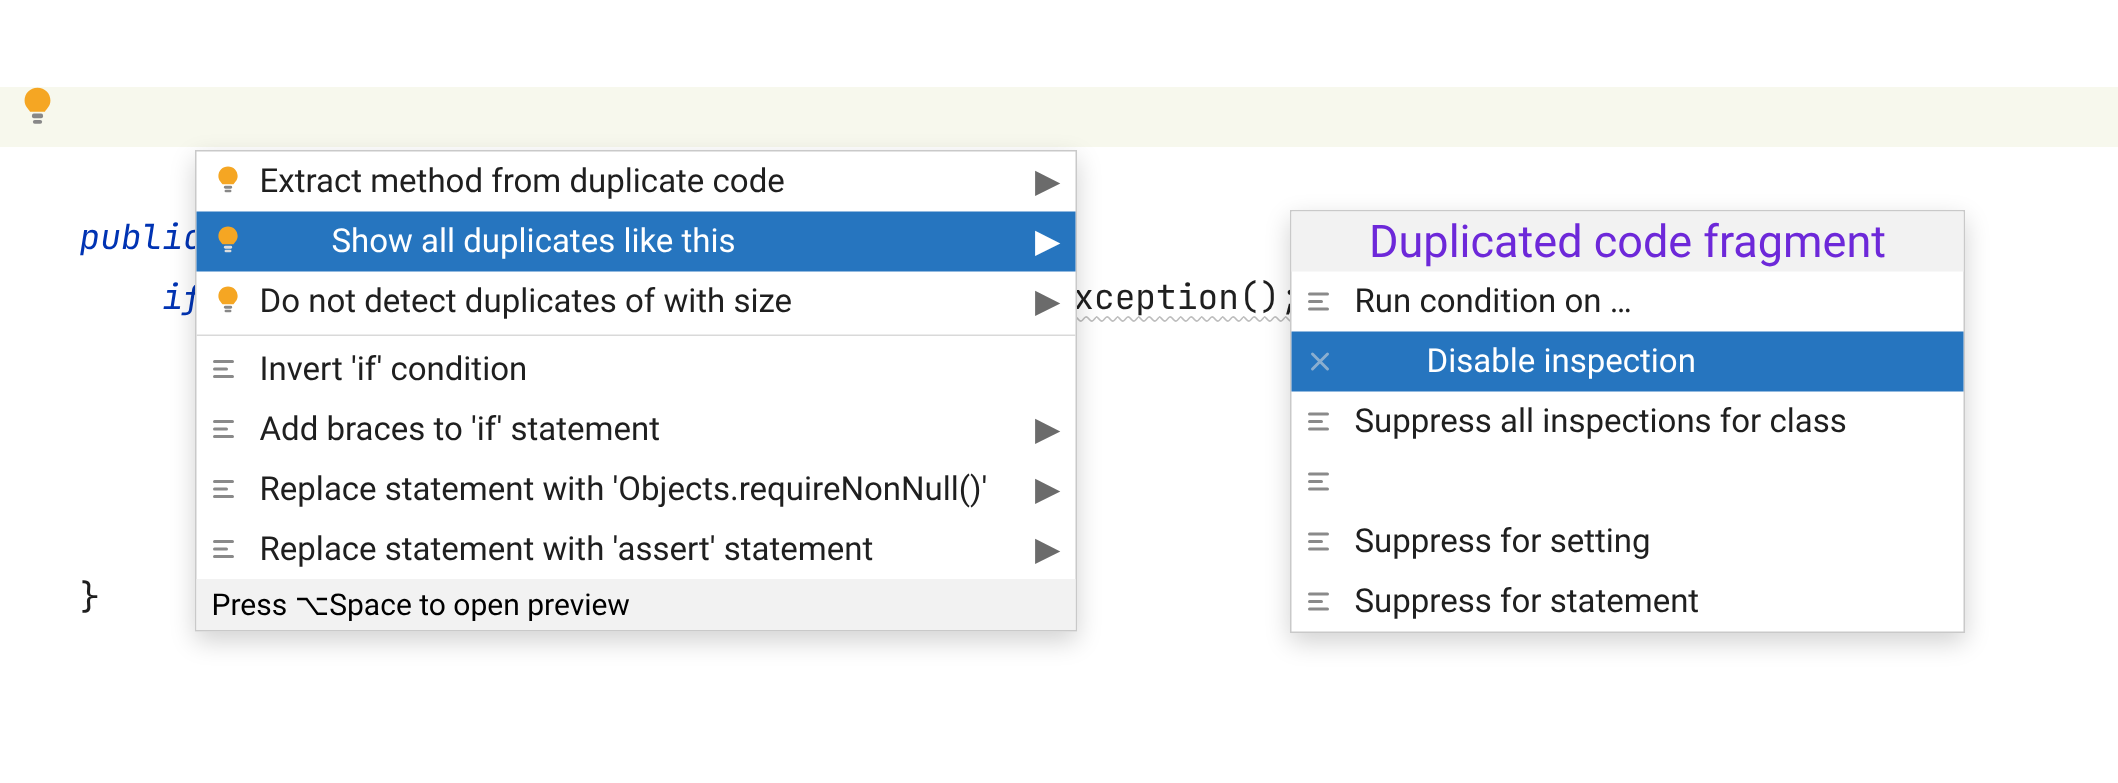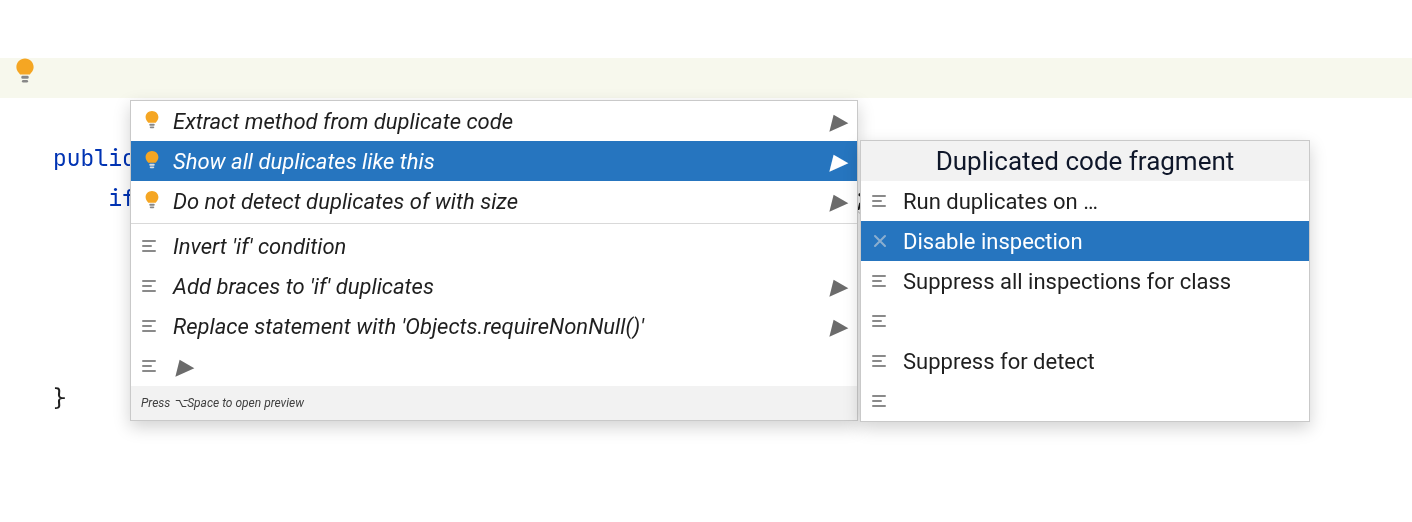--- a/index.html
+++ b/index.html
@@ -23,21 +23,21 @@
   .highlight-line {
     position: absolute;
     left: 0;
     top: 58px;
     height: 40px;
     width: 1412px;
     background: #f7f8ed;
     z-index: 0;
   }
   .code-content { position: relative; z-index: 1; }
-  .kw { color: #0033b3; }
+  .kw { color: #0033b3; font-style: italic; }
   .type { color: #1f1f1f; }
   .method-decl { color: #767676; }
   .warn-underline {
     text-decoration: underline wavy #bdbdbd;
     text-decoration-thickness: 1px;
     text-underline-offset: 4px;
   }
   .gutter-bulb {
     position: absolute;
     left: 10px;
@@ -46,60 +46,60 @@
   }
   .bulb-svg { display: block; }
   .menu {
     position: absolute;
     background: #ffffff;
     border: 1px solid #c9c9c9;
     box-shadow: 0 6px 16px rgba(0,0,0,0.18);
     z-index: 10;
     font-size: 22px;
   }
-  .menu1 { left: 130px; top: 100px; width: 728px; font-style: italic; }
+  .menu1 { left: 130px; top: 100px; width: 588px; }
   .menu2 { left: 860px; top: 140px; width: 450px; }
   .menu-item {
     display: flex;
     align-items: center;
     height: 40px;
     padding: 0 10px 0 10px;
     color: #1f1f1f;
     position: relative;
   }
-  .menu-item.selected { background: #2675bf; color: #ffffff; }
+  .menu-item.selected { background: #2675bf; color: #ffffff; gap: 48px; }
   .menu-item .icon-slot {
     width: 32px;
     flex: 0 0 32px;
     display: flex;
     align-items: center;
     justify-content: flex-start;
   }
   .menu-item .label { flex: 1 1 auto; }
   .menu-item .arrow {
     flex: 0 0 20px;
     text-align: right;
     color: #6b6b6b;
   }
   .menu-item.selected .arrow { color: #ffffff; }
   .menu-sep { height: 1px; background: #d9d9d9; margin: 2px 0; }
   .menu-header {
     background: #f2f2f2;
-    color: #0f172a;
+    color: #6d28d9;
     text-align: center;
-    font-size: 26px;
+    font-size: 30px;
     height: 40px;
     display: flex;
     align-items: center;
     justify-content: center;
   }
   .menu-footer {
     background: #f2f2f2;
-    color: #404040;
-    font-size: 12px;
+    color: #000000;
+    font-size: 20px;
     height: 34px;
     display: flex;
     align-items: center;
     padding-left: 10px;
   }
   .fix-icon-svg { display:block; }
 </style>
 </head>
 <body>
 
@@ -174,52 +174,53 @@
       <svg class="fix-icon-svg" width="0" height="0"></svg>
     </span>
     <span class="label">Invert 'if' condition</span>
   </div>
   <div class="menu-item">
     <span class="icon-slot">
       <svg class="fix-icon-svg" width="22" height="18" viewBox="0 0 22 18">
           <path d="M2 4 L14 4 M2 9 L10 9 M2 14 L14 14" stroke="#8a8a8a" stroke-width="2" stroke-linecap="round"></path>
         </svg>
     </span>
-    <span class="label">Add braces to 'if' duplicates</span>
+    <span class="label">Add braces to 'if' statement</span>
     <span class="arrow">▶</span>
   </div>
   <div class="menu-item">
     <span class="icon-slot">
       <svg class="fix-icon-svg" width="22" height="18" viewBox="0 0 22 18">
           <path d="M2 4 L14 4 M2 9 L10 9 M2 14 L14 14" stroke="#8a8a8a" stroke-width="2" stroke-linecap="round"></path>
         </svg>
     </span>
     <span class="label">Replace statement with 'Objects.requireNonNull()'</span>
     <span class="arrow">▶</span>
   </div>
   <div class="menu-item">
     <span class="icon-slot">
       <svg class="fix-icon-svg" width="22" height="18" viewBox="0 0 22 18">
           <path d="M2 4 L14 4 M2 9 L10 9 M2 14 L14 14" stroke="#8a8a8a" stroke-width="2" stroke-linecap="round"></path>
         </svg>
     </span>
+    <span class="label">Replace statement with 'assert' statement</span>
     <span class="arrow">▶</span>
   </div>
   <div class="menu-footer">Press ⌥Space to open preview</div>
 </div>
 
 <div class="menu menu2">
   <div class="menu-header">Duplicated code fragment</div>
   <div class="menu-item">
     <span class="icon-slot">
       <svg class="fix-icon-svg" width="22" height="18" viewBox="0 0 22 18">
           <path d="M2 4 L14 4 M2 9 L10 9 M2 14 L14 14" stroke="#8a8a8a" stroke-width="2" stroke-linecap="round"></path>
         </svg>
     </span>
-    <span class="label">Run duplicates on …</span>
+    <span class="label">Run condition on …</span>
   </div>
   <div class="menu-item selected">
     <span class="icon-slot">
       <svg width="18" height="18" viewBox="0 0 18 18">
           <path d="M4 4 L14 14 M14 4 L4 14" stroke="#dddddd" stroke-width="2" stroke-linecap="round" opacity="0.55"></path>
         </svg>
     </span>
     <span class="label">Disable inspection</span>
   </div>
   <div class="menu-item">
@@ -236,22 +237,23 @@
           <path d="M2 4 L14 4 M2 9 L10 9 M2 14 L14 14" stroke="#8a8a8a" stroke-width="2" stroke-linecap="round"></path>
         </svg>
     </span>
   </div>
   <div class="menu-item">
     <span class="icon-slot">
       <svg class="fix-icon-svg" width="22" height="18" viewBox="0 0 22 18">
           <path d="M2 4 L14 4 M2 9 L10 9 M2 14 L14 14" stroke="#8a8a8a" stroke-width="2" stroke-linecap="round"></path>
         </svg>
     </span>
-    <span class="label">Suppress for detect</span>
-  </div>
-  <div class="menu-item">
-    <span class="icon-slot">
-      <svg class="fix-icon-svg" width="22" height="18" viewBox="0 0 22 18">
-          <path d="M2 4 L14 4 M2 9 L10 9 M2 14 L14 14" stroke="#8a8a8a" stroke-width="2" stroke-linecap="round"></path>
-        </svg>
-    </span>
+    <span class="label">Suppress for setting</span>
+  </div>
+  <div class="menu-item">
+    <span class="icon-slot">
+      <svg class="fix-icon-svg" width="22" height="18" viewBox="0 0 22 18">
+          <path d="M2 4 L14 4 M2 9 L10 9 M2 14 L14 14" stroke="#8a8a8a" stroke-width="2" stroke-linecap="round"></path>
+        </svg>
+    </span>
+    <span class="label">Suppress for statement</span>
   </div>
 </div>
 
 </body></html>

